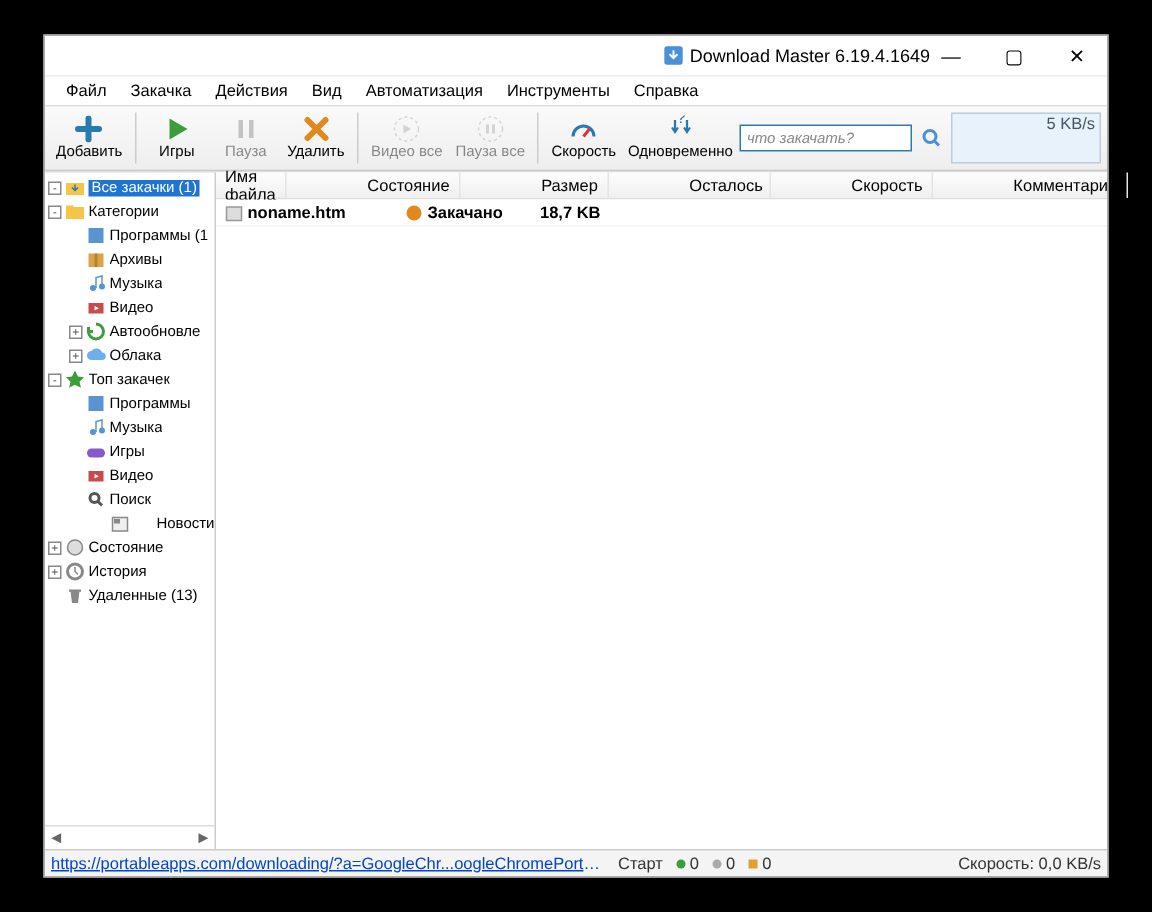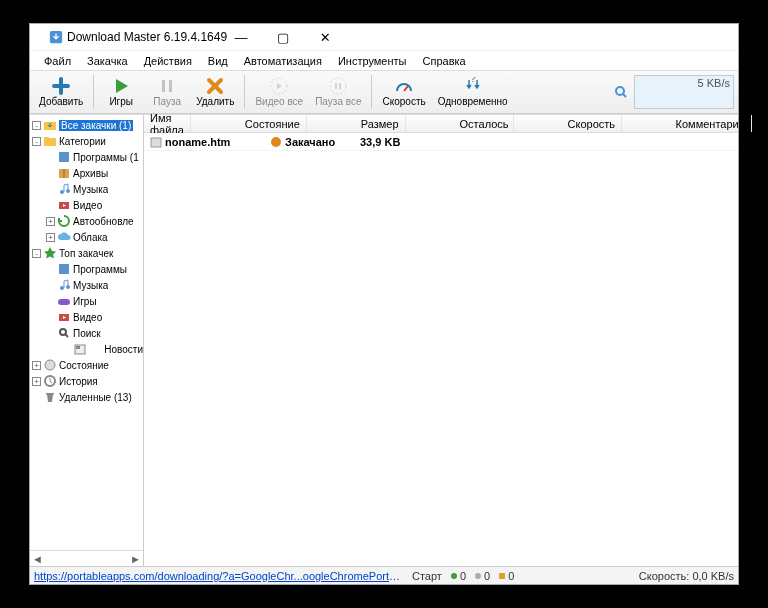--- a/index.html
+++ b/index.html
@@ -1,18 +1,18 @@
 <!DOCTYPE html>
 <html><head>
 <meta charset="utf-8">
 <style>
 * { box-sizing: border-box; margin: 0; padding: 0; font-family: "Segoe UI", Tahoma, sans-serif; font-size: 11px; }
 body { background: #000; display: flex; align-items: center; justify-content: center; height: 608px; width: 768px; }
 .window { width: 710px; height: 562px; background: #fff; border: 1px solid #aaa; display: flex; flex-direction: column; position: relative; }
-.titlebar { height: 26px; display: flex; align-items: center; justify-content: flex-start; padding: 0 19px; background: #fff; }
+.titlebar { height: 26px; display: flex; align-items: center; justify-content: flex-end; padding: 0 6px; background: #fff; }
 .titlebar-left { display: flex; align-items: center; gap: 4px; }
 .title-icon { width: 14px; height: 14px; }
 .title-text { font-size: 12px; }
 .winbtns { display: flex; gap: 14px; align-items: center; }
 .winbtn { width: 28px; height: 18px; display: flex; align-items: center; justify-content: center; cursor: default; font-size: 13px; font-family: Arial; }
 .menubar { height: 20px; display: flex; align-items: center; padding: 0 6px; gap: 0; border-top: 1px solid #eee; }
 .menuitem { padding: 12px 8px; cursor: default; }
 .toolbar { height: 44px; background: linear-gradient(#fafafa, #eee); border-top: 1px solid #ddd; border-bottom: 1px solid #ccc; display: flex; align-items: center; padding: 2px 4px; gap: 2px; }
 .tbbtn { width: auto; min-width: 44px; height: 38px; display: flex; flex-direction: column; align-items: center; justify-content: center; gap: 1px; padding: 1px 4px; cursor: default; border: 1px solid transparent; }
 .tbbtn.disabled { opacity: .45; }
@@ -146,20 +146,21 @@
       <span class="icn">
           <svg viewBox="0 0 18 18">
             <path d="M5 3v7M3 8l2 3 2-3" stroke="#2a7ab0" stroke-width="1.5" fill="none"></path>
             <path d="M13 3v7M11 8l2 3 2-3" stroke="#2a7ab0" stroke-width="1.5" fill="none"></path>
             <text x="9" y="5" font-size="6" text-anchor="middle" fill="#2a7ab0">?</text>
           </svg>
         </span>
       <span class="lbl">Одновременно</span>
     </div>
     <div class="search">
+      <input type="text" placeholder="что закачать?" style="">
       <span>
           <svg width="14" height="14" viewBox="0 0 14 14">
             <circle cx="6" cy="6" r="4" fill="none" stroke="#4a90d9" stroke-width="2"></circle>
             <path d="M9 9l3 3" stroke="#4a90d9" stroke-width="2"></path>
           </svg>
         </span>
       <div class="speedbox"><span>5 KB/s</span></div>
     </div>
   </div>
 
@@ -365,21 +366,21 @@
               </svg>
               <b>noname.htm</b>
             </span>
             <span class="cell" style="width:90px">
               <svg width="12" height="12">
                 <circle cx="6" cy="6" r="5" fill="#e08a1e"></circle>
               </svg>
               <b>Закачано</b>
             </span>
             <span class="cell" style="width:60px">
-              <b>33,9 KB</b>
+              <b>18,7 KB</b>
             </span>
             <span class="cell" style="width:60px"></span>
             <span class="cell" style="width:60px"></span>
             <span class="cell" style="width:120px"></span>
           </div>
         </div>
     </div>
   </div>
 
   <div class="statusbar">

